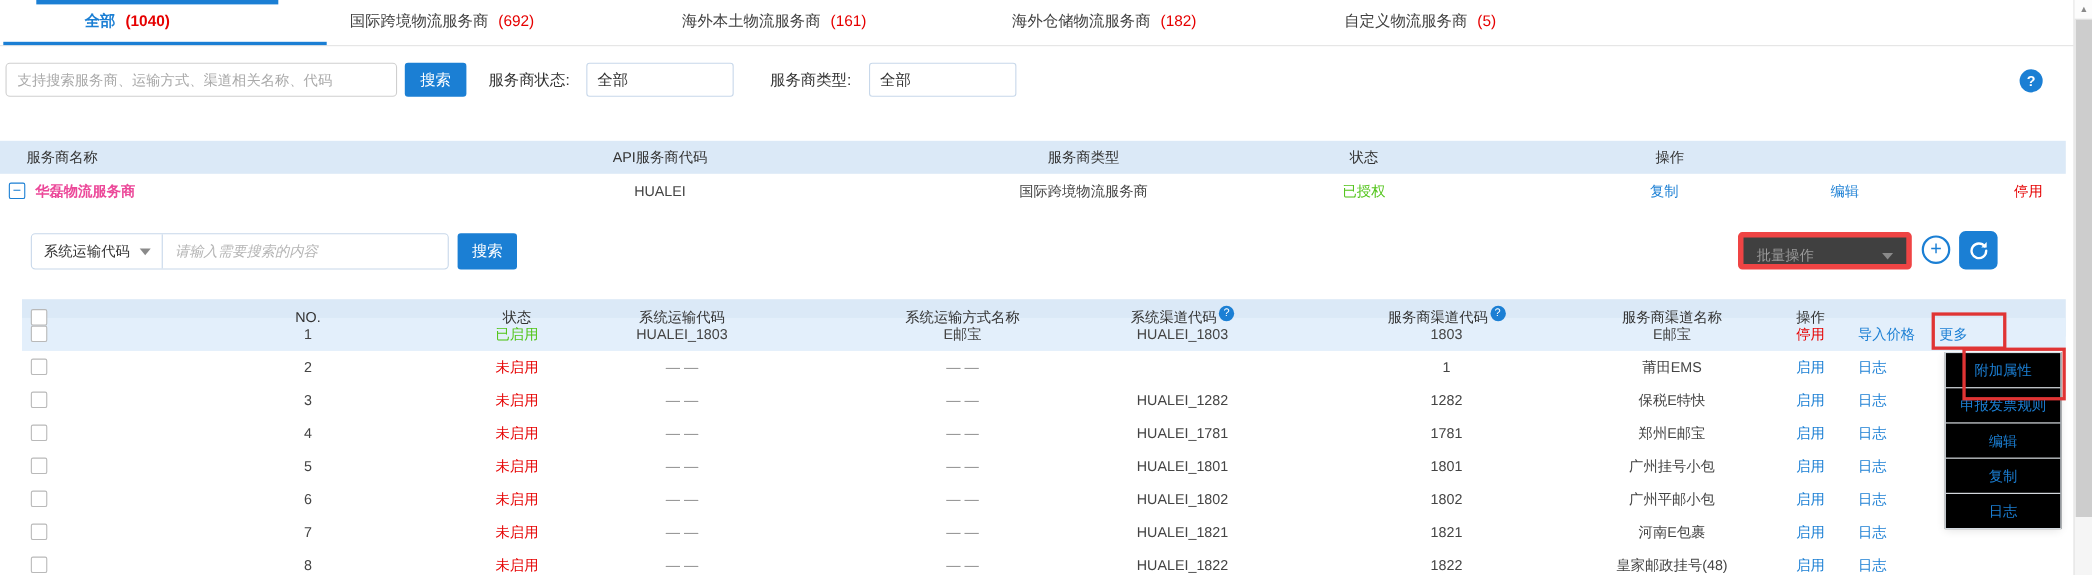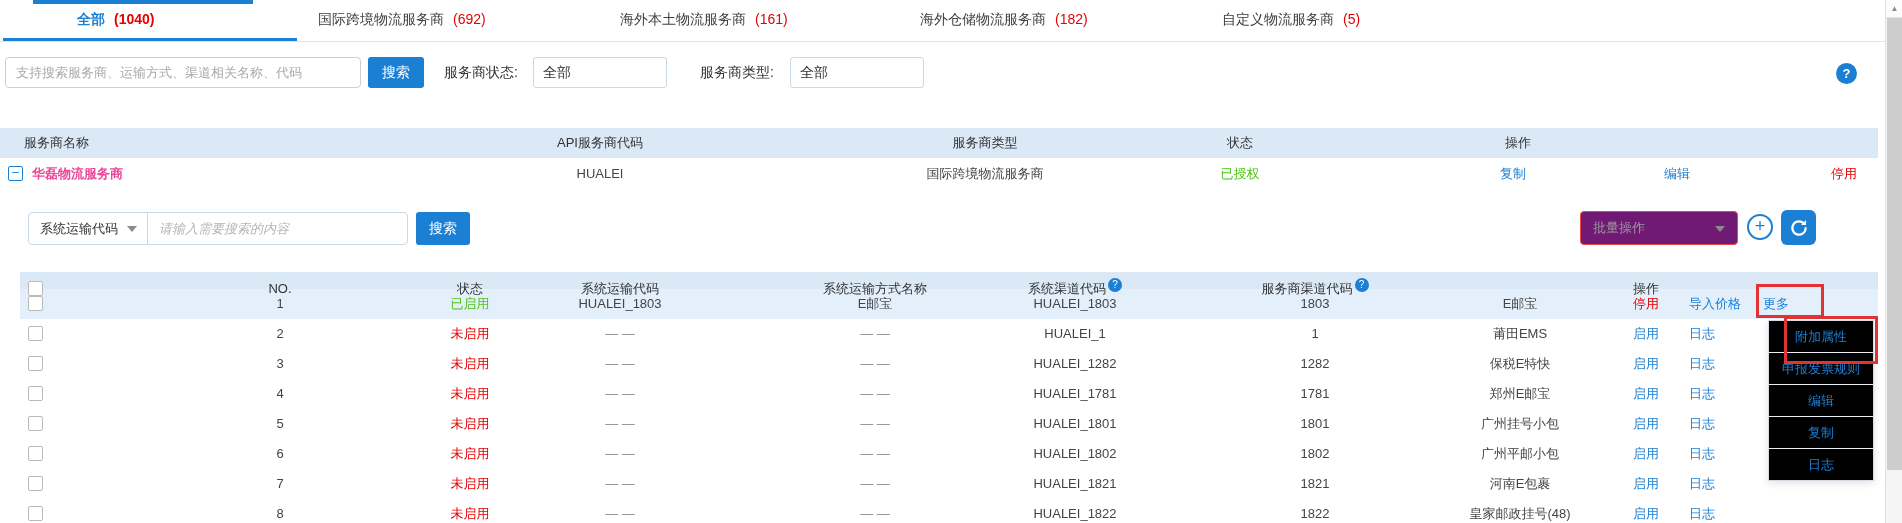--- a/index.html
+++ b/index.html
@@ -48,21 +48,21 @@
   .selpart{position:absolute;left:0;top:0;bottom:0;width:118px;border-right:1px solid #c8d8ea;cursor:pointer;}
   .selpart .txt{position:absolute;left:11px;top:0;line-height:31px;color:#333;}
   .caret{position:absolute;width:0;height:0;border-left:5px solid transparent;border-right:5px solid transparent;
          border-top:6px solid #8a8a8a;}
   .selpart .caret{right:10px;top:13px;}
   .selgroup input{position:absolute;left:119px;top:0;height:31px;width:248px;border:none;outline:none;
                   padding:0 11px;font-size:13px;color:#333;background:transparent;font-style:italic;}
   .selgroup input::placeholder{color:#b5b5b5;}
   .btn.inner-search{position:absolute;left:416px;top:212px;width:54px;height:33px;}
   .batchsel{position:absolute;left:1580px;top:211px;width:158px;height:34px;box-sizing:border-box;
-            border:1px solid #ef4444;border-radius:4px;background:#701a75;cursor:pointer;}
+            border:5px solid #ef4444;border-radius:4px;background:#404040;cursor:pointer;}
   .batchsel .txt{position:absolute;left:12px;top:0;line-height:32px;color:#9a9a9a;}
   .batchsel .caret{right:12px;top:14px;}
   .pluscircle{position:absolute;left:1747px;top:214px;width:26px;height:26px;box-sizing:border-box;
               border:2px solid #1b7fd4;border-radius:50%;color:#1b7fd4;font-size:18px;line-height:21px;
               text-align:center;cursor:pointer;background:#fff;}
   .refreshbtn{position:absolute;left:1781px;top:210px;width:35px;height:35px;background:#1b7fd4;border:none;
               border-radius:6px;cursor:pointer;display:flex;align-items:center;justify-content:center;}
 
   
   .ihead{position:absolute;left:0;top:272px;width:1902px;height:34px;line-height:34px;color:#333;}
@@ -187,20 +187,21 @@
     <span class="c-tcode">系统运输代码</span>
     <span class="c-tname">系统运输方式名称</span>
     <span class="c-ccode hgroup">
       <span>系统渠道代码</span>
       <span class="qmini">?</span>
     </span>
     <span class="c-pcode hgroup">
       <span>服务商渠道代码</span>
       <span class="qmini">?</span>
     </span>
+    <span class="c-cname">服务商渠道名称</span>
     <span class="c-act1">操作</span>
   </div>
 
   <div class="irow hl" style="top:289px">
     <span class="cb"></span>
     <span class="c-no">1</span>
     <span class="c-status g">已启用</span>
     <span class="c-tcode">HUALEI_1803</span>
     <span class="c-tname">E邮宝</span>
     <span class="c-ccode">HUALEI_1803</span>
@@ -210,21 +211,20 @@
     <a class="c-act2 lk">导入价格</a>
     <a class="c-act3 lk">更多</a>
   </div>
 
   <div class="irow" style="top:319px">
     <span class="cb"></span>
     <span class="c-no">2</span>
     <span class="c-status r">未启用</span>
     <span class="c-tcode dash">— —</span>
     <span class="c-tname dash">— —</span>
-    <span class="c-ccode">HUALEI_1</span>
     <span class="c-pcode">1</span>
     <span class="c-cname">莆田EMS</span>
     <a class="c-act1 lk">启用</a>
     <a class="c-act2 lk">日志</a>
   </div>
 
   <div class="irow" style="top:349px">
     <span class="cb"></span>
     <span class="c-no">3</span>
     <span class="c-status r">未启用</span>

